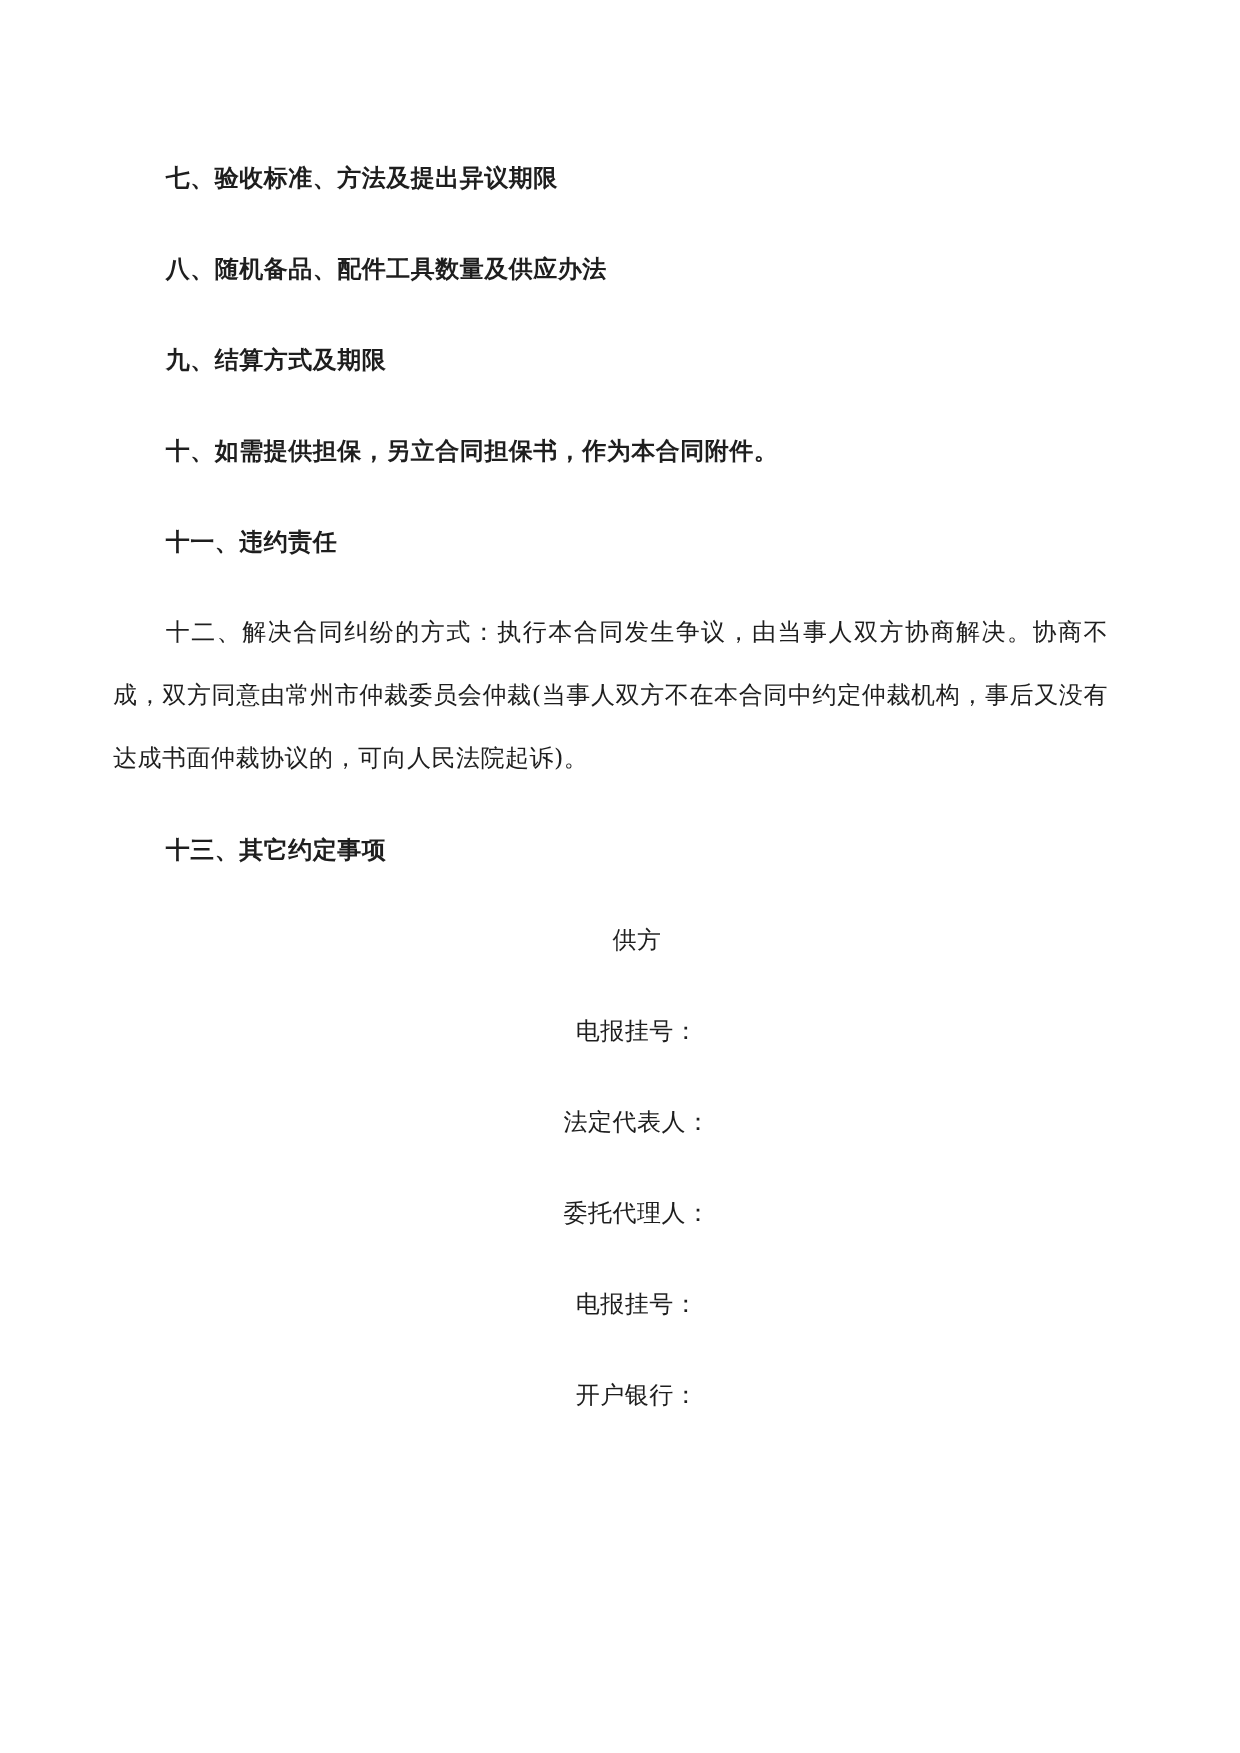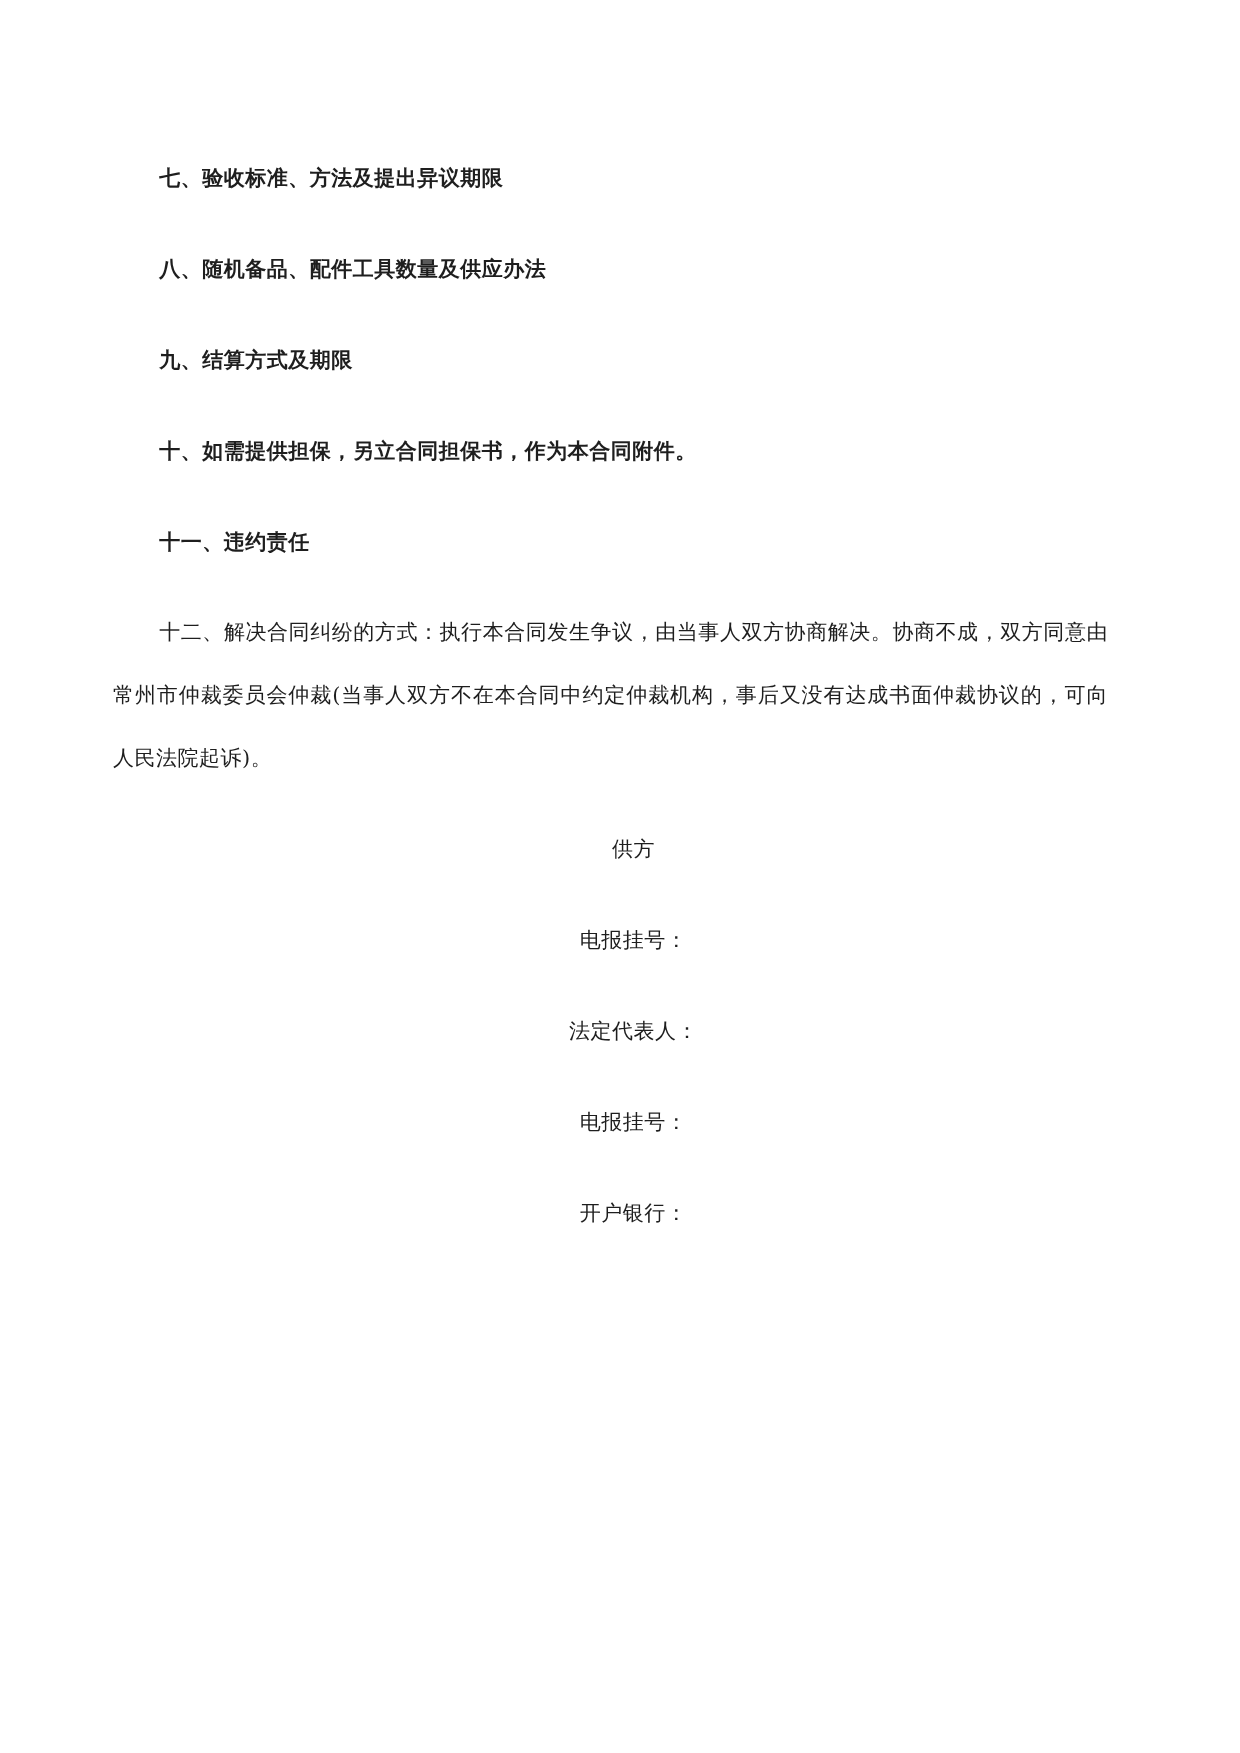--- a/index.html
+++ b/index.html
@@ -13,21 +13,21 @@
     height: 1753px;
     box-sizing: border-box;
     background: #ffffff;
     padding: 146px 132px 0 113px;
     overflow: hidden;
     font-family: "DejaVu Serif", "Liberation Serif", serif;
     color: #1e1e1e;
   }
   .doc p {
     margin: 0 0 28px 0;
-    font-size: 21px;
+    font-size: 24px;
     line-height: 63px;
     text-indent: 2.2em;
     text-align: justify;
     letter-spacing: 0.5px;
     word-break: break-all;
   }
   .doc p.heading {
     font-weight: 700;
     text-align: left;
   }
@@ -43,19 +43,21 @@
 <body>
 
 <div class="page">
   <div class="doc">
     <p class="heading">七、验收标准、方法及提出异议期限</p>
     <p class="heading">八、随机备品、配件工具数量及供应办法</p>
     <p class="heading">九、结算方式及期限</p>
     <p class="heading">十、如需提供担保，另立合同担保书，作为本合同附件。</p>
     <p class="heading">十一、违约责任</p>
     <p class="body-text">十二、解决合同纠纷的方式：执行本合同发生争议，由当事人双方协商解决。协商不成，双方同意由常州市仲裁委员会仲裁(当事人双方不在本合同中约定仲裁机构，事后又没有达成书面仲裁协议的，可向人民法院起诉)。</p>
+    <p class="heading">十三、其它约定事项</p>
     <p class="field-label">供方</p>
     <p class="field-label">电报挂号：</p>
     <p class="field-label">法定代表人：</p>
+    <p class="field-label">委托代理人：</p>
     <p class="field-label">电报挂号：</p>
     <p class="field-label">开户银行：</p>
   </div>
 </div>
 
 </body></html>

